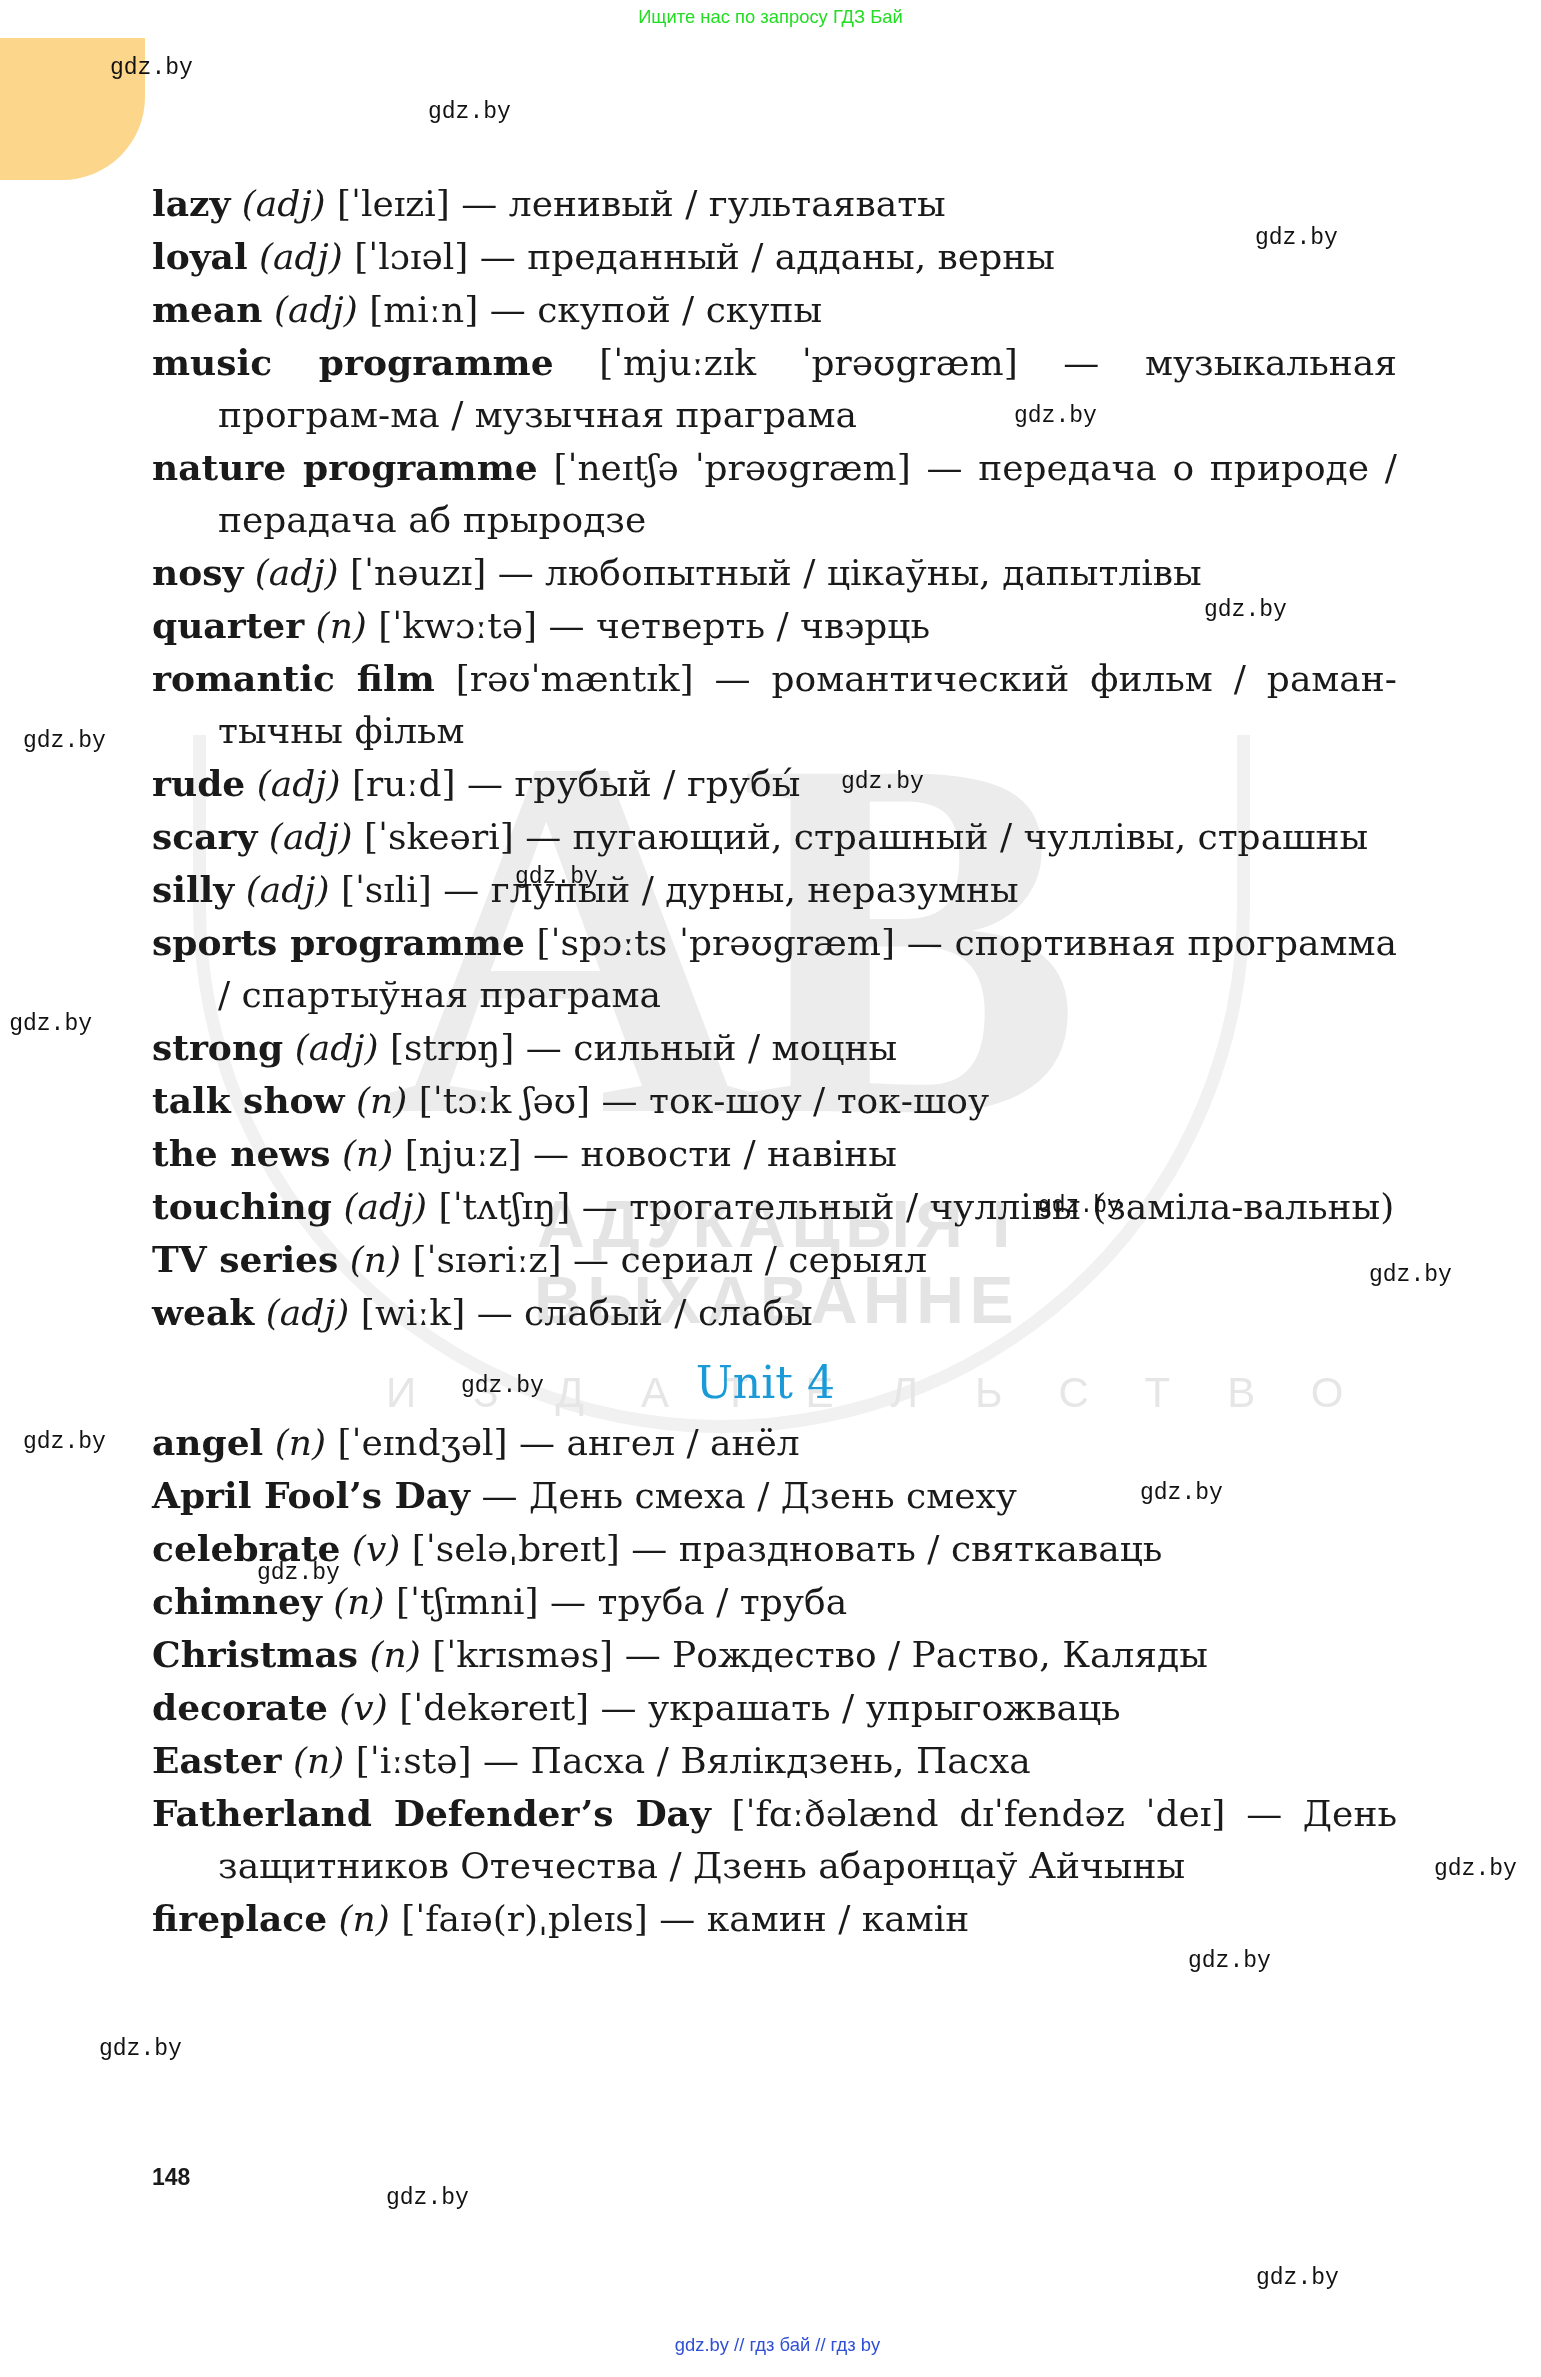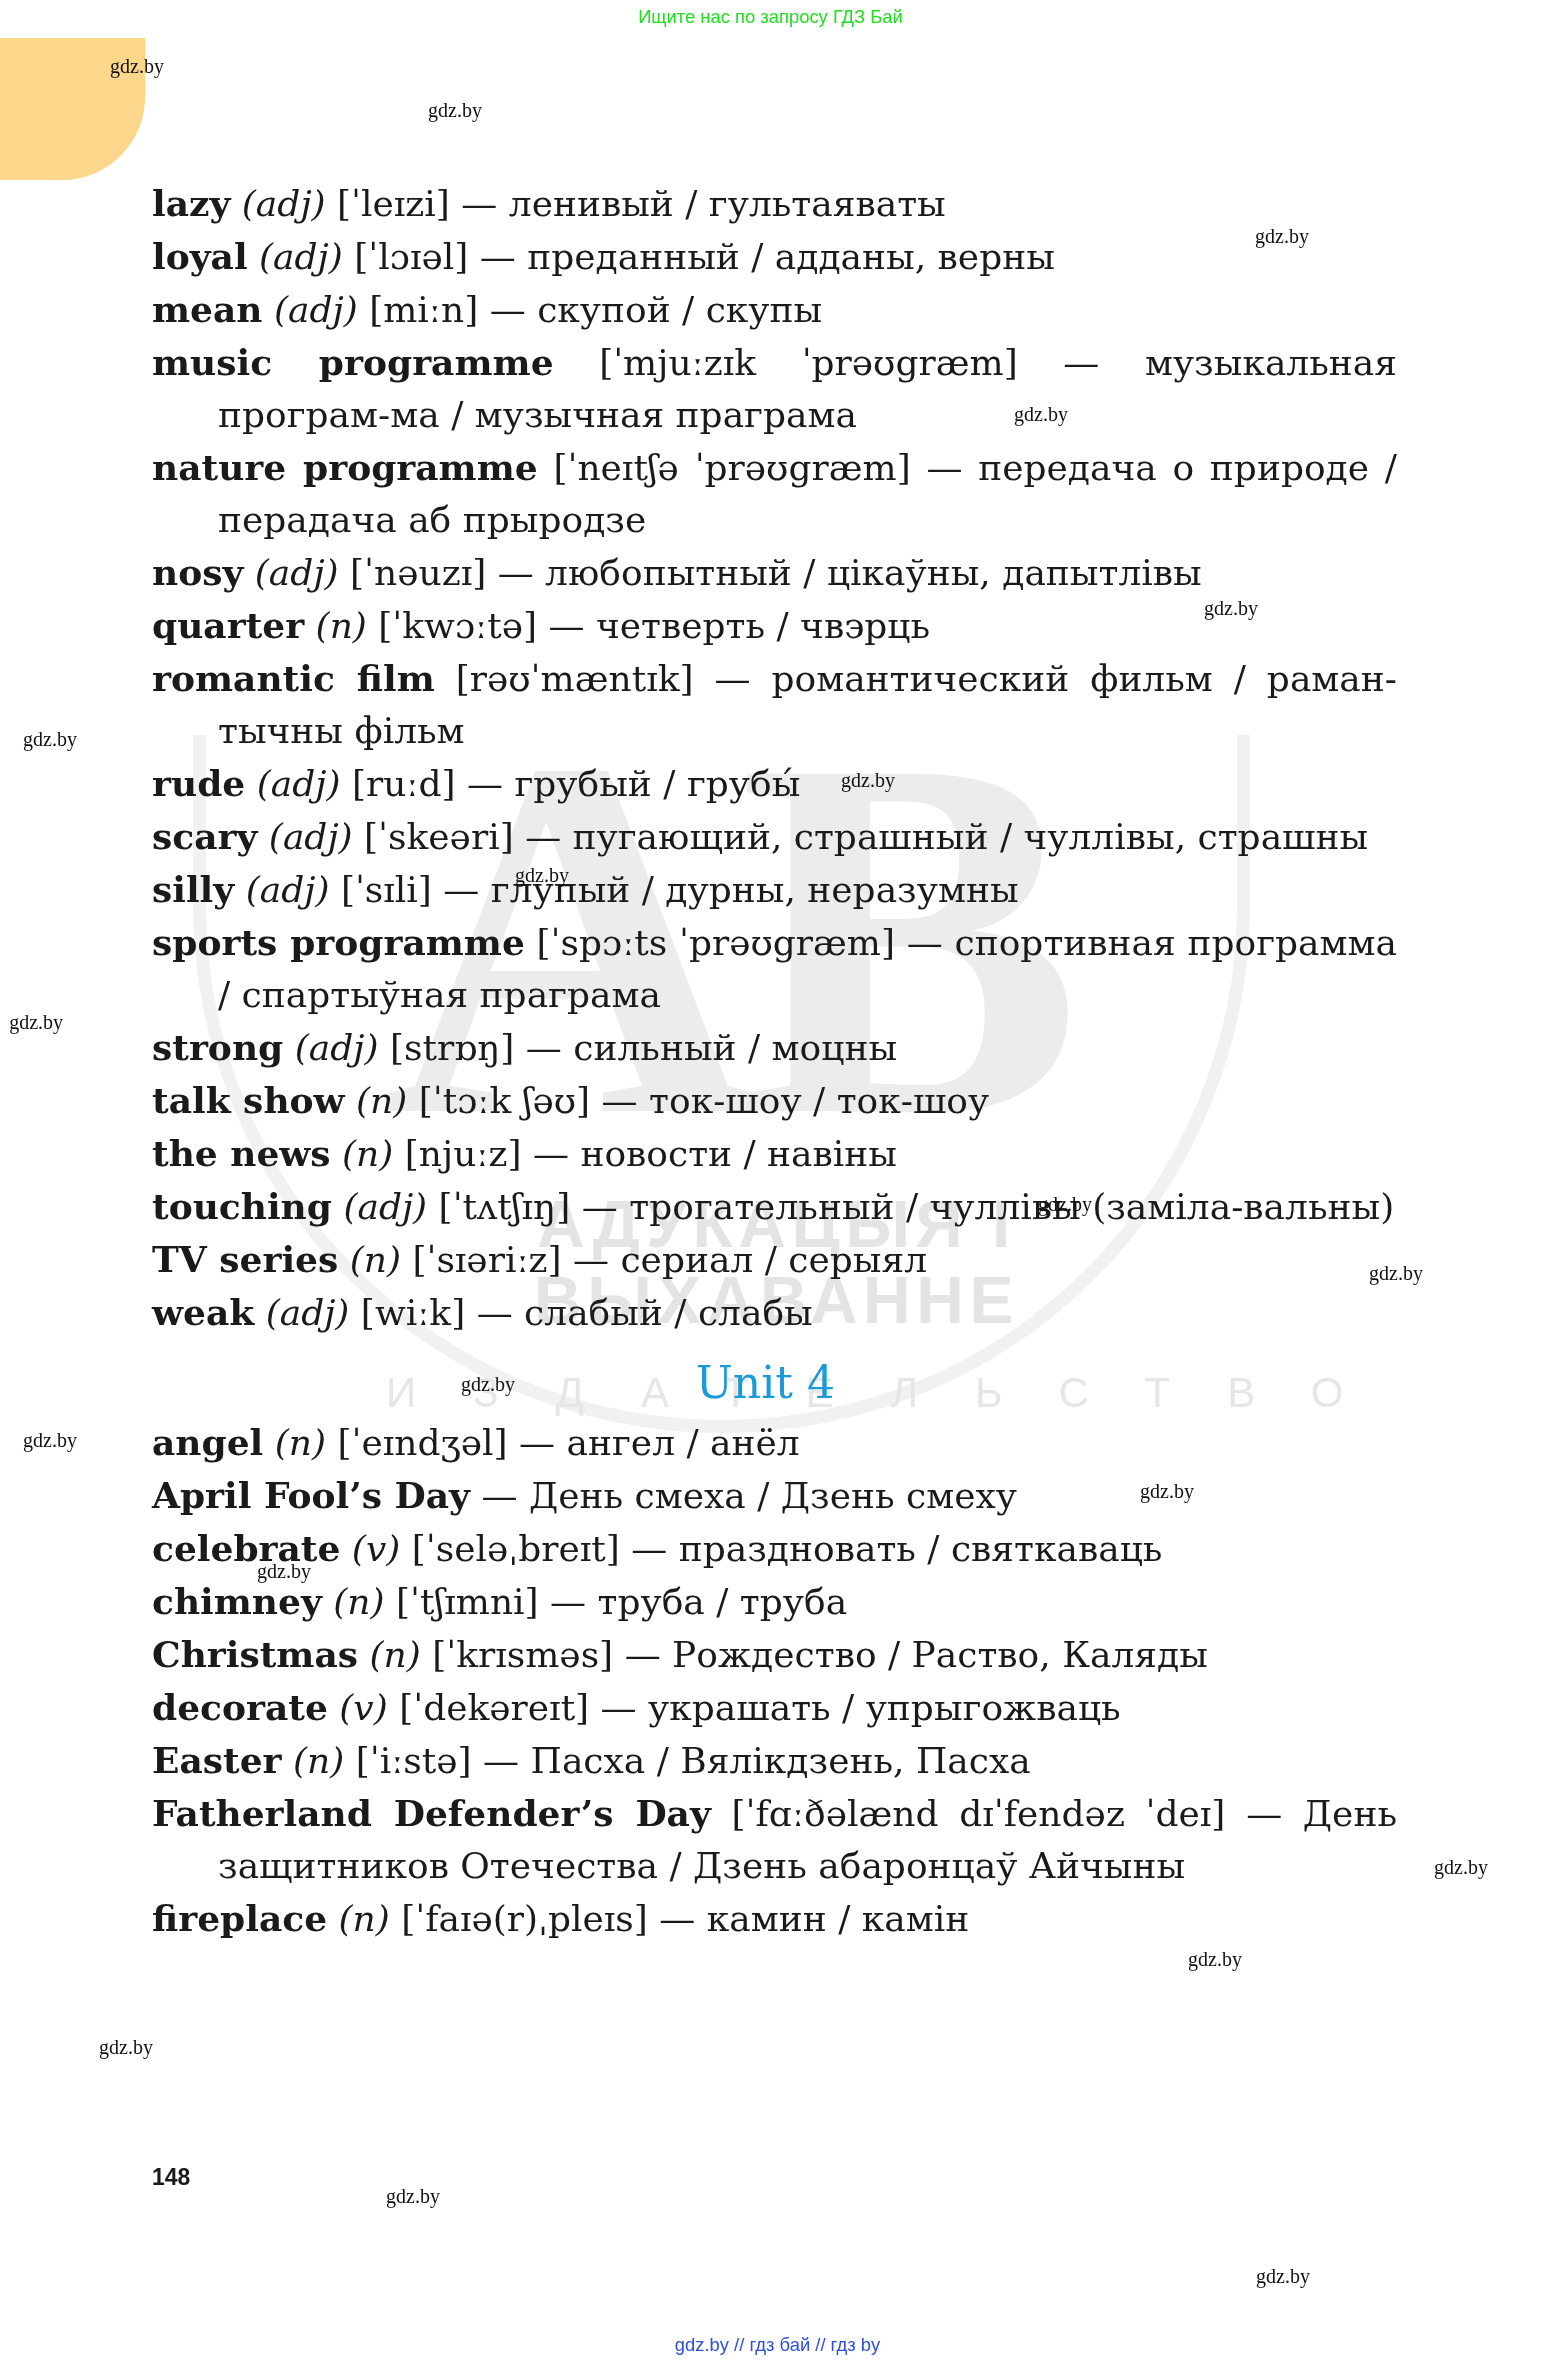--- a/index.html
+++ b/index.html
@@ -50,22 +50,22 @@
   .unit-title {
     text-align: center; color: #1a9ad6; font-weight: normal;
     font-size: 44px; line-height: 66px; margin: 11px 0 0 0;
     padding-right: 18.4px;
   }
   .page-number {
     position: absolute; left: 152px; top: 2164px;
     font-family: "Liberation Sans", sans-serif; font-weight: bold; font-size: 23px;
   }
   .stamp {
-    position: absolute; font-family: Liberation Serif, serif;
-    font-size: 20px; color: #111;
+    position: absolute; font-family: Liberation Mono, monospace;
+    font-size: 23px; color: #111;
   }
   .footer-links {
     position: absolute; top: 2334px; left: 0; width: 1541px; text-align: center;
     font-family: "Liberation Sans", sans-serif; font-size: 18.4px; color: #2e4fd6; padding-left: 7px;
   }
 </style>
 </head>
 <body>
 
 <div class="top-banner">Ищите нас по запросу ГДЗ Бай</div>

